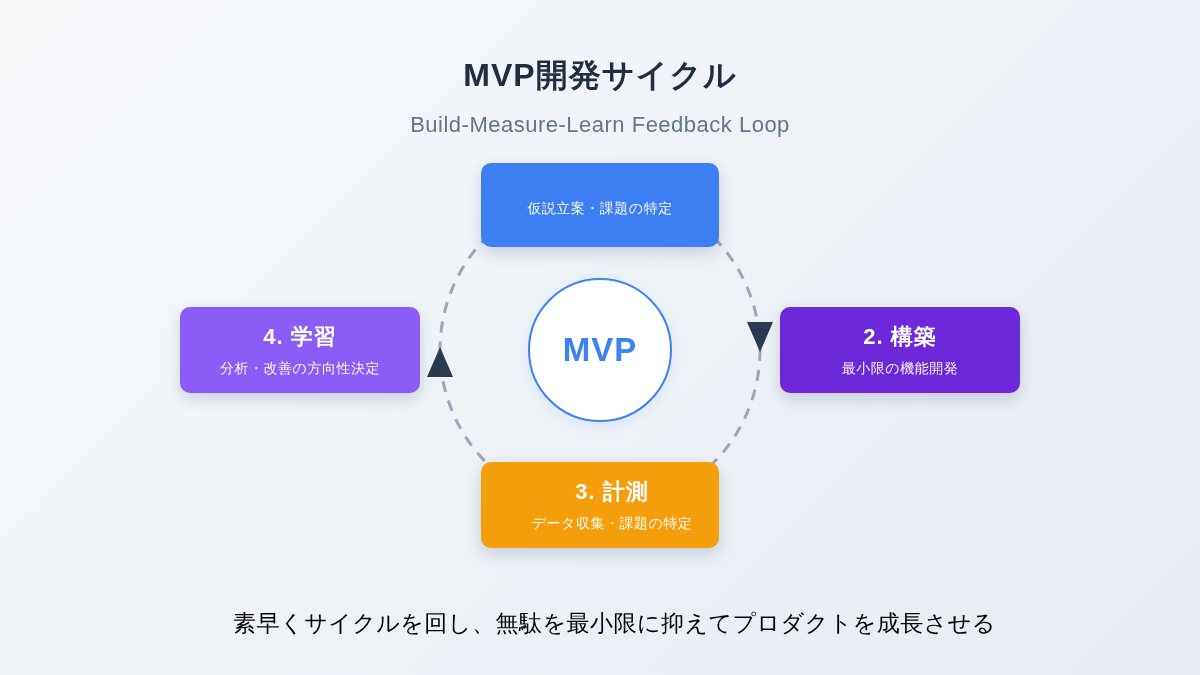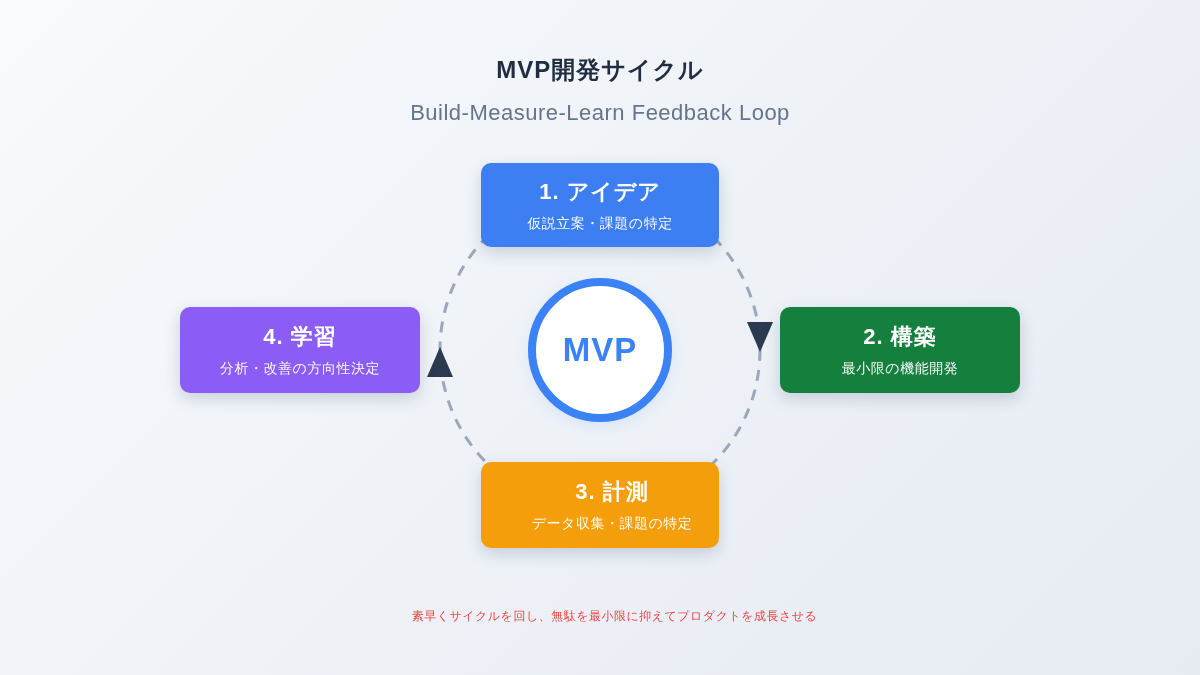--- a/index.html
+++ b/index.html
@@ -9,21 +9,21 @@
     overflow: hidden;
   }
   body {
     position: relative;
     background: linear-gradient(135deg, #f8fafc 0%, #eff3f8 45%, #e6ebf2 100%);
   }
 
   
   .header { position: absolute; top: 54px; left: 0; width: 1200px; text-align: center; }
   .title {
-    font-size: 24px; font-weight: 800; color: #212d40; letter-spacing: 1px;
+    font-size: 32px; font-weight: 800; color: #212d40; letter-spacing: 1px;
   }
   .subtitle {
     margin-top: 14px; font-size: 22px; color: #64748b; letter-spacing: 0.5px;
   }
 
   
   .ring-svg { position: absolute; top: 0; left: 0; }
 
   .step-card {
     position: absolute;
@@ -37,52 +37,51 @@
   .step-desc  { font-size: 14px; margin-top: 8px; opacity: 0.95; letter-spacing: 0.5px; }
 
   .card-idea    { left: 481px; top: 163px; width: 238px; height: 84px; }
   .card-build   { left: 780px; top: 307px; width: 240px; height: 86px; }
   .card-measure { left: 481px; top: 462px; width: 238px; height: 86px; padding-left: 24px; }
   .card-learn   { left: 180px; top: 307px; width: 240px; height: 86px; }
 
   .center-circle {
     position: absolute; left: 528px; top: 278px;
     width: 144px; height: 144px; border-radius: 50%;
-    background: #ffffff; border: 8px solid #3b82f6;
+    background: #ffffff; border: 2px solid #3b82f6;
     display: flex; align-items: center; justify-content: center;
     box-shadow: 0 4px 14px rgba(59, 130, 246, 0.12);
   }
   .center-label { font-size: 33px; font-weight: 800; color: #3b82f6; letter-spacing: 1px; }
 
   
   .caption {
     position: absolute; top: 608px; left: 0; width: 1200px;
-    text-align: center; font-size: 12px; color: #ef4444; letter-spacing: 0.5px; padding-left: 29px;
+    text-align: center; font-size: 23px; color: #000000; letter-spacing: 0.5px; padding-left: 29px;
   }
 </style>
 </head>
 <body>
 
 <svg class="ring-svg" width="1200" height="675" viewBox="0 0 1200 675">
   <circle cx="600" cy="350" r="160" fill="none" stroke="#9aa8ba" stroke-width="3" stroke-dasharray="11 9"></circle>
   <polygon points="747,322 773,322 760,352" fill="#2b3a4e"></polygon>
   <polygon points="427,377 453,377 440,347" fill="#2b3a4e"></polygon>
 </svg>
 
 <div class="header">
   <div class="title">MVP開発サイクル</div>
   <div class="subtitle">Build-Measure-Learn Feedback Loop</div>
 </div>
 
 <div class="step-card card-idea" style="background: rgb(61, 126, 242);">
-  <div class="step-title">1. アイデア</div>
   <div class="step-desc">仮説立案・課題の特定</div>
 </div>
 
-<div class="step-card card-build" style="background: #15803d;">
+<div class="step-card card-build" style="background: #6d28d9;">
   <div class="step-title">2. 構築</div>
   <div class="step-desc">最小限の機能開発</div>
 </div>
 
 <div class="step-card card-measure" style="background: rgb(245, 158, 11);">
   <div class="step-title">3. 計測</div>
   <div class="step-desc">データ収集・課題の特定</div>
 </div>
 
 <div class="step-card card-learn" style="background: rgb(139, 92, 246);">

